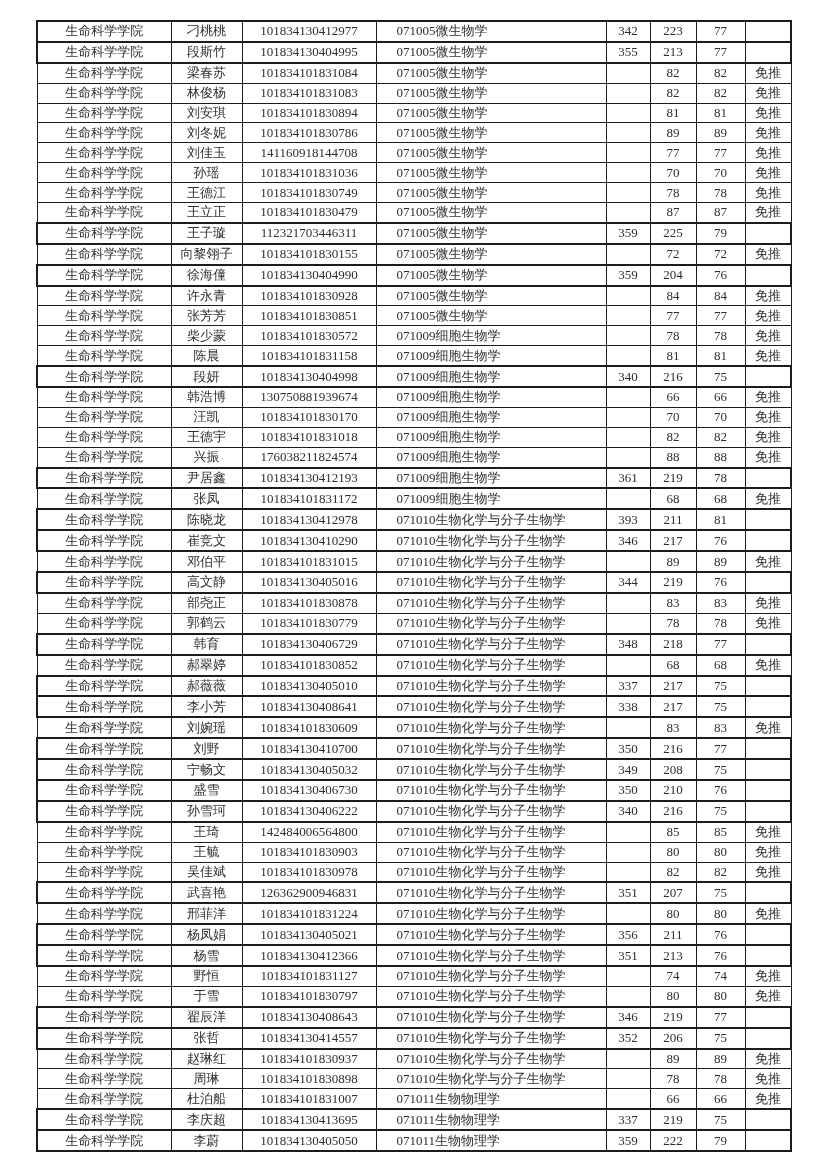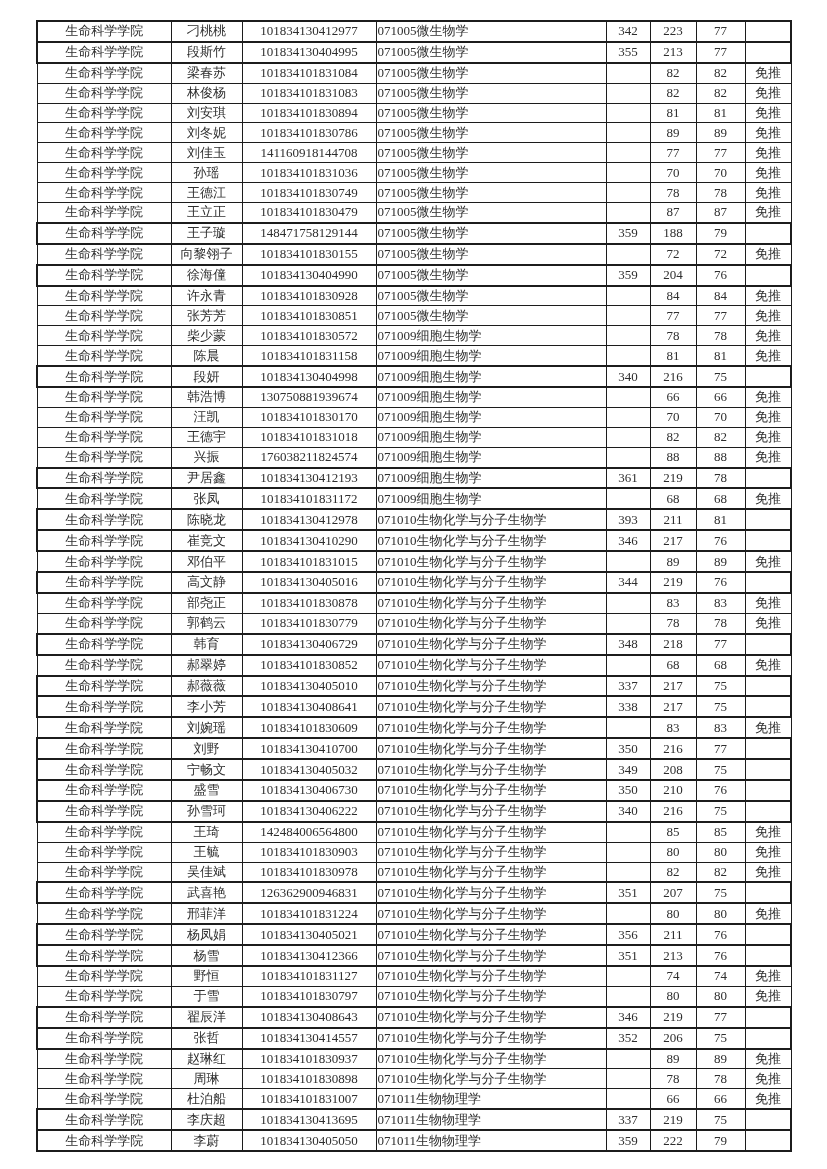--- a/index.html
+++ b/index.html
@@ -28,21 +28,21 @@
     border: 1px solid #1c1c1c;
     height: 18.9px;
     font-size: 13px;
     line-height: 18px;
     padding: 0 1px;
     text-align: center;
     vertical-align: middle;
     white-space: nowrap;
     overflow: hidden;
   }
-  td.c-major { text-align: left; padding-left: 1px; }
+  td.c-major { text-align: left; padding-left: 20px; }
   tr.exam td { border-top-width: 2px; border-bottom-width: 2px; }
   tr.exam td:first-child { border-left-width: 2px; }
   tr.exam td:last-child { border-right-width: 2px; }
 </style>
 </head>
 <body>
 
 <div class="page">
   <table class="roster">
     <colgroup>
@@ -162,24 +162,24 @@
     <td class="c-major">071005微生物学</td>
     <td class="c-s1"></td>
     <td class="c-s2">87</td>
     <td class="c-s3">87</td>
     <td class="c-note">免推</td>
   </tr>
 
   <tr class="exam">
     <td class="c-college">生命科学学院</td>
     <td class="c-name">王子璇</td>
-    <td class="c-id">148471758129144</td>
+    <td class="c-id">112321703446311</td>
     <td class="c-major">071005微生物学</td>
     <td class="c-s1">359</td>
-    <td class="c-s2">188</td>
+    <td class="c-s2">225</td>
     <td class="c-s3">79</td>
     <td class="c-note"></td>
   </tr>
 
   <tr>
     <td class="c-college">生命科学学院</td>
     <td class="c-name">向黎翎子</td>
     <td class="c-id">101834101830155</td>
     <td class="c-major">071005微生物学</td>
     <td class="c-s1"></td>

